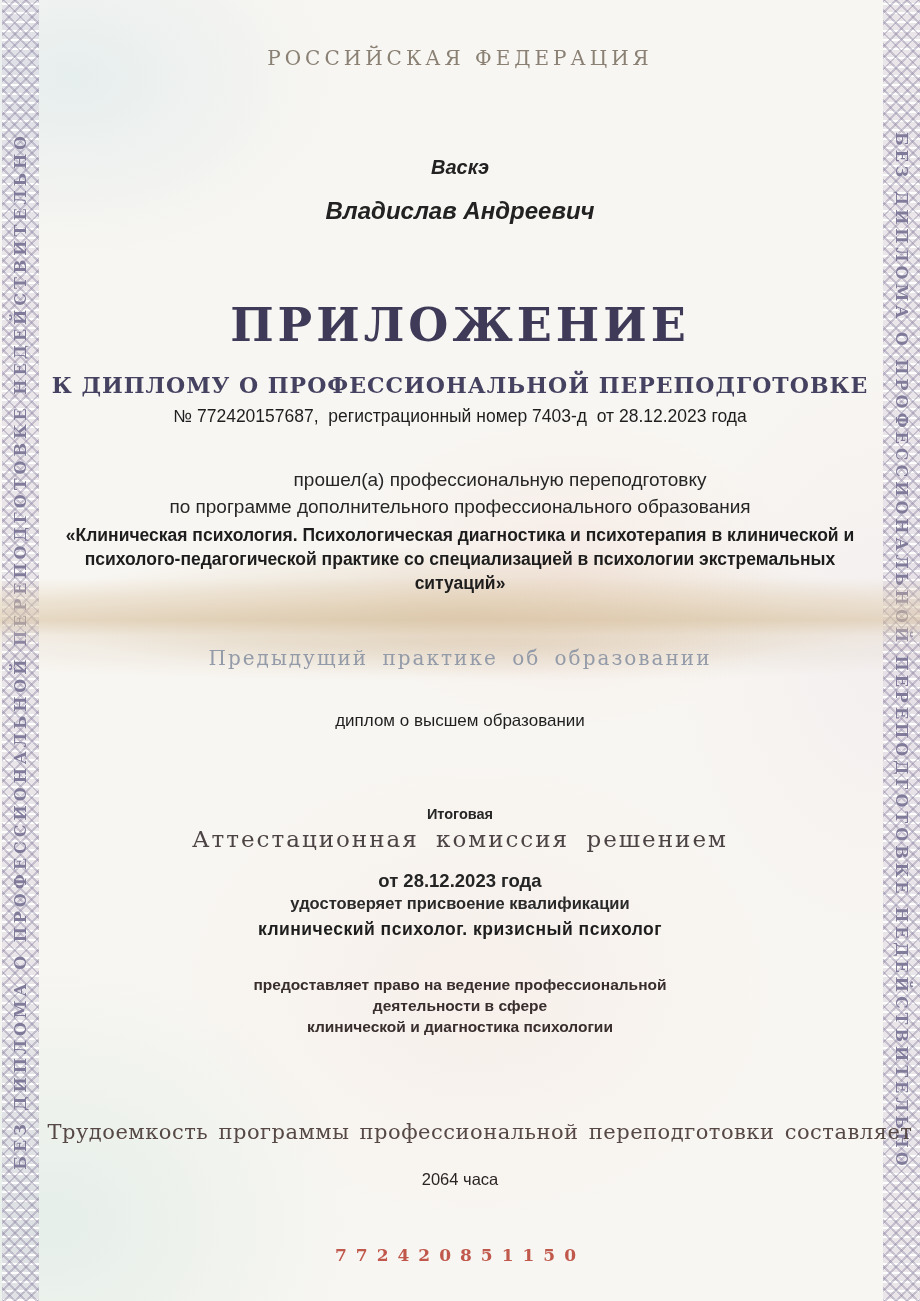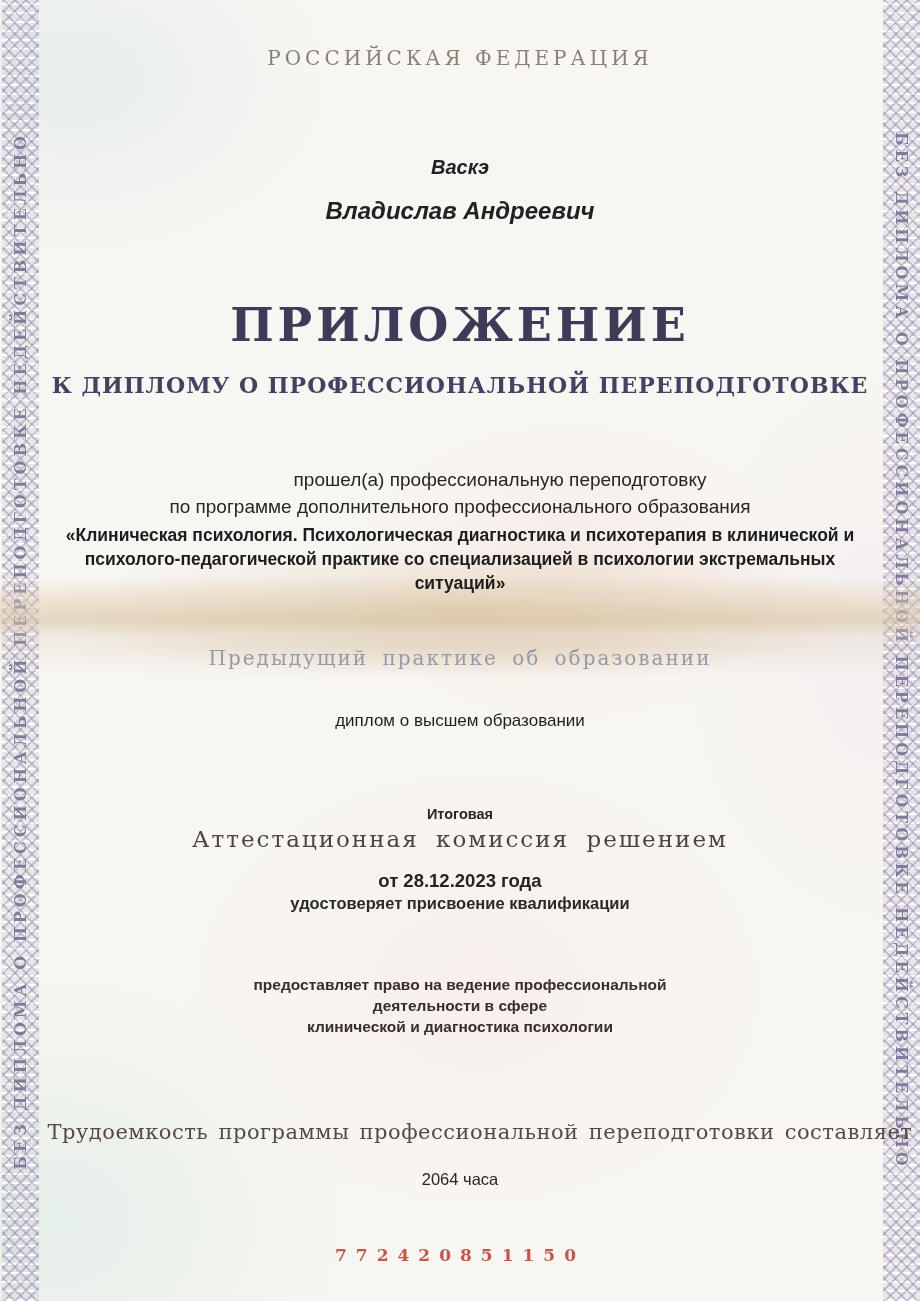--- a/index.html
+++ b/index.html
@@ -92,32 +92,34 @@
 
   <div class="fold"></div>
 
   <div class="line serif country">РОССИЙСКАЯ ФЕДЕРАЦИЯ</div>
 
   <div class="line surname">Васкэ</div>
   <div class="line patronymic">Владислав Андреевич</div>
 
   <div class="line serif title">ПРИЛОЖЕНИЕ</div>
   <div class="line serif subtitle">К ДИПЛОМУ О ПРОФЕССИОНАЛЬНОЙ ПЕРЕПОДГОТОВКЕ</div>
+  <div class="line numline">№ 772420157687,  регистрационный номер 7403-д  от 28.12.2023 года</div>
 
   <div class="line comp1">прошел(а) профессиональную переподготовку</div>
   <div class="line comp2">по программе дополнительного профессионального образования</div>
   <div class="line program">«Клиническая психология. Психологическая диагностика и психотерапия в клинической и психолого-педагогической практике со специализацией в психологии экстремальных ситуаций»</div>
 
   <div class="line serif prevlabel">Предыдущий практике об образовании</div>
   <div class="line prevvalue">диплом о высшем образовании</div>
 
   <div class="line final1">Итоговая</div>
   <div class="line serif final2">Аттестационная комиссия решением</div>
   <div class="line dateline">от 28.12.2023 года</div>
   <div class="line certline">удостоверяет присвоение квалификации</div>
+  <div class="line qual">клинический психолог. кризисный психолог</div>
   <div class="line rights1">предоставляет право на ведение профессиональной</div>
   <div class="line rights2">деятельности в сфере</div>
   <div class="line rights3">клинической и диагностика психологии</div>
 
   <div class="line serif workload">Трудоемкость программы профессиональной переподготовки составляет</div>
   <div class="line hours">2064 часа</div>
 
   <div class="line serif serial">772420851150</div>
 
 </div>

